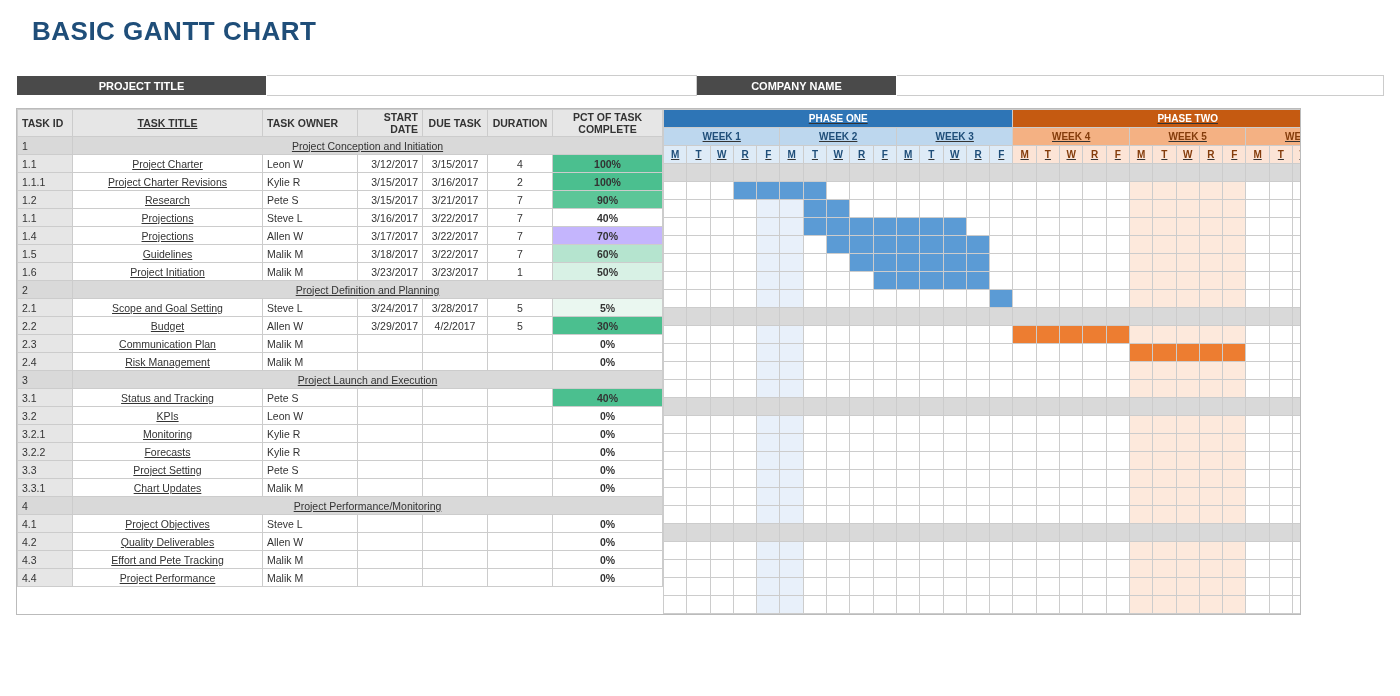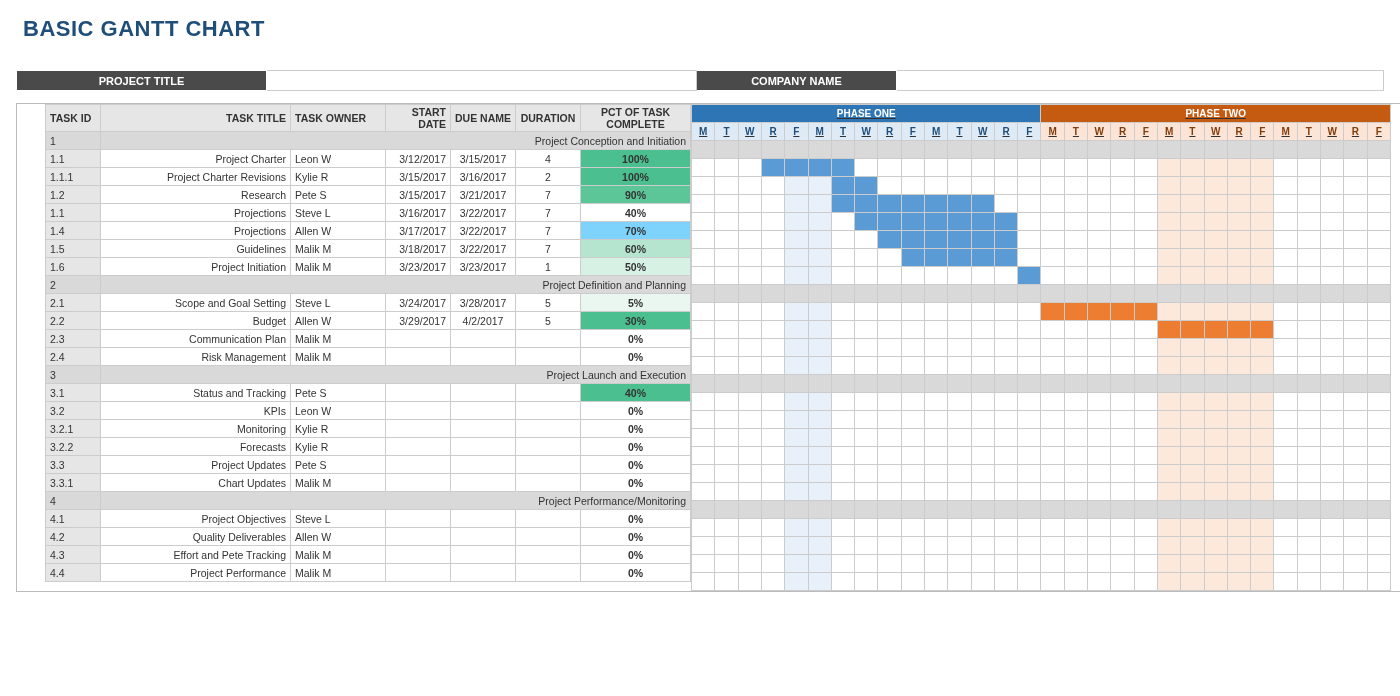--- a/index.html
+++ b/index.html
@@ -6,24 +6,24 @@
   body {
     margin: 0;
     padding: 16px;
     font-family: Arial, Helvetica, sans-serif;
     font-size: 11px;
     color: #333;
     background: #fff;
     width: 1400px;
   }
   h1 {
-    font-size: 22px;
+    font-size: 26px;
     font-weight: bold;
     color: #1f4e79;
-    margin: 0 0 18px 7px;
+    margin: 0 0 18px 16px;
     letter-spacing: 0.5px;
   }
   .meta-table {
     border-collapse: collapse;
     width: 1368px;
     margin-bottom: 12px;
     margin-top: 28px;
   }
   .meta-table td {
     border: 1px solid #fff;
@@ -39,42 +39,41 @@
   }
   .meta-val {
     background: #fff;
     border: 1px solid #ccc !important;
   }
 
   
   .sheet {
     display: flex;
     border: 1px solid #bbb;
-    width: 1385px;
-    padding-left: 28px;
+    width: 1285px;
   }
   .task-pane table, .gantt-pane table {
     border-collapse: collapse;
   }
   .task-pane td, .task-pane th,
   .gantt-pane td, .gantt-pane th {
     border: 1px solid #ccc;
     height: 18px;
     padding: 1px 4px;
     white-space: nowrap;
     font-size: 10.5px;
   }
   .task-pane th {
     background: #e6e6e6;
     text-align: center;
     font-weight: bold;
     font-size: 10.5px;
   }
   .task-pane .col-id    { width: 55px; text-align:left; background:#e6e6e6;}
-  .task-pane .col-title { width: 190px; text-align:right;}
+  .task-pane .col-title { width: 190px; text-align:center;text-decoration:underline;}
   .task-pane .col-owner { width: 95px; text-align:left;}
   .task-pane .col-start { width: 65px; text-align:right;}
   .task-pane .col-due   { width: 65px; text-align:center;}
   .task-pane .col-dur   { width: 65px; text-align:center;}
   .task-pane .col-pct   { width: 110px; text-align:center; font-weight:bold;margin-left:14px;}
   .section-row td { background:#d9d9d9 !important; font-weight:normal; }
   .section-row .col-id { background:#d9d9d9 !important; }
 
   
   .gantt-pane { flex:1; overflow:hidden;text-decoration:underline; }
@@ -121,21 +120,21 @@
 
 <div class="sheet">
   <div class="task-pane">
     <table id="task-table">
         <tbody>
           <tr>
     <th rowspan="3" class="col-id head3">TASK ID</th>
     <th rowspan="3" class="col-title head3">TASK TITLE</th>
     <th rowspan="3" class="col-owner head3">TASK OWNER</th>
     <th rowspan="3" class="col-start head3">START<br>DATE</th>
-    <th rowspan="3" class="col-due head3">DUE NAME</th>
+    <th rowspan="3" class="col-due head3">DUE TASK</th>
     <th rowspan="3" class="col-dur head3">DURATION</th>
     <th rowspan="3" class="col-pct head3">PCT OF TASK<br>COMPLETE</th>
   </tr>
           <tr></tr>
           <tr></tr>
           <tr class="section-row">
         <td class="col-id">1</td>
         <td class="col-title" colspan="6">Project Conception and Initiation</td>
       </tr>
           <tr>
@@ -174,21 +173,21 @@
         <td class="col-dur">7</td>
         <td class="col-pct" style="background:#ffffff">40%</td>
       </tr>
           <tr>
         <td class="col-id">1.4</td>
         <td class="col-title">Projections</td>
         <td class="col-owner">Allen W</td>
         <td class="col-start">3/17/2017</td>
         <td class="col-due">3/22/2017</td>
         <td class="col-dur">7</td>
-        <td class="col-pct" style="background:#7dd3fc">70%</td>
+        <td class="col-pct" style="background:#c4b5fd">70%</td>
       </tr>
           <tr>
         <td class="col-id">1.5</td>
         <td class="col-title">Guidelines</td>
         <td class="col-owner">Malik M</td>
         <td class="col-start">3/18/2017</td>
         <td class="col-due">3/22/2017</td>
         <td class="col-dur">7</td>
         <td class="col-pct" style="background:#b5e4cf">60%</td>
       </tr>
@@ -276,21 +275,21 @@
         <td class="col-id">3.2.2</td>
         <td class="col-title">Forecasts</td>
         <td class="col-owner">Kylie R</td>
         <td class="col-start"></td>
         <td class="col-due"></td>
         <td class="col-dur"></td>
         <td class="col-pct" style="background:#ffffff">0%</td>
       </tr>
           <tr>
         <td class="col-id">3.3</td>
-        <td class="col-title">Project Updates</td>
+        <td class="col-title">Project Setting</td>
         <td class="col-owner">Pete S</td>
         <td class="col-start"></td>
         <td class="col-due"></td>
         <td class="col-dur"></td>
         <td class="col-pct" style="background:#ffffff">0%</td>
       </tr>
           <tr>
         <td class="col-id">3.3.1</td>
         <td class="col-title">Chart Updates</td>
         <td class="col-owner">Malik M</td>
@@ -341,20 +340,28 @@
       </tr>
         </tbody>
       </table>
   </div>
   <div class="gantt-pane">
     <table id="gantt-table">
         <tbody>
           <tr>
             <th colspan="15" class="phase-cell phase1">PHASE ONE</th>
             <th colspan="15" class="phase-cell phase2">PHASE TWO</th>
+          </tr>
+          <tr>
+            <th colspan="5" class="week-cell week-p1">WEEK 1</th>
+            <th colspan="5" class="week-cell week-p1">WEEK 2</th>
+            <th colspan="5" class="week-cell week-p1">WEEK 3</th>
+            <th colspan="5" class="week-cell week-p2">WEEK 4</th>
+            <th colspan="5" class="week-cell week-p2">WEEK 5</th>
+            <th colspan="5" class="week-cell week-p2">WEEK 6</th>
           </tr>
           <tr>
             <th class="day-p1">M</th>
             <th class="day-p1">T</th>
             <th class="day-p1">W</th>
             <th class="day-p1">R</th>
             <th class="day-p1">F</th>
             <th class="day-p1">M</th>
             <th class="day-p1">T</th>
             <th class="day-p1">W</th>

